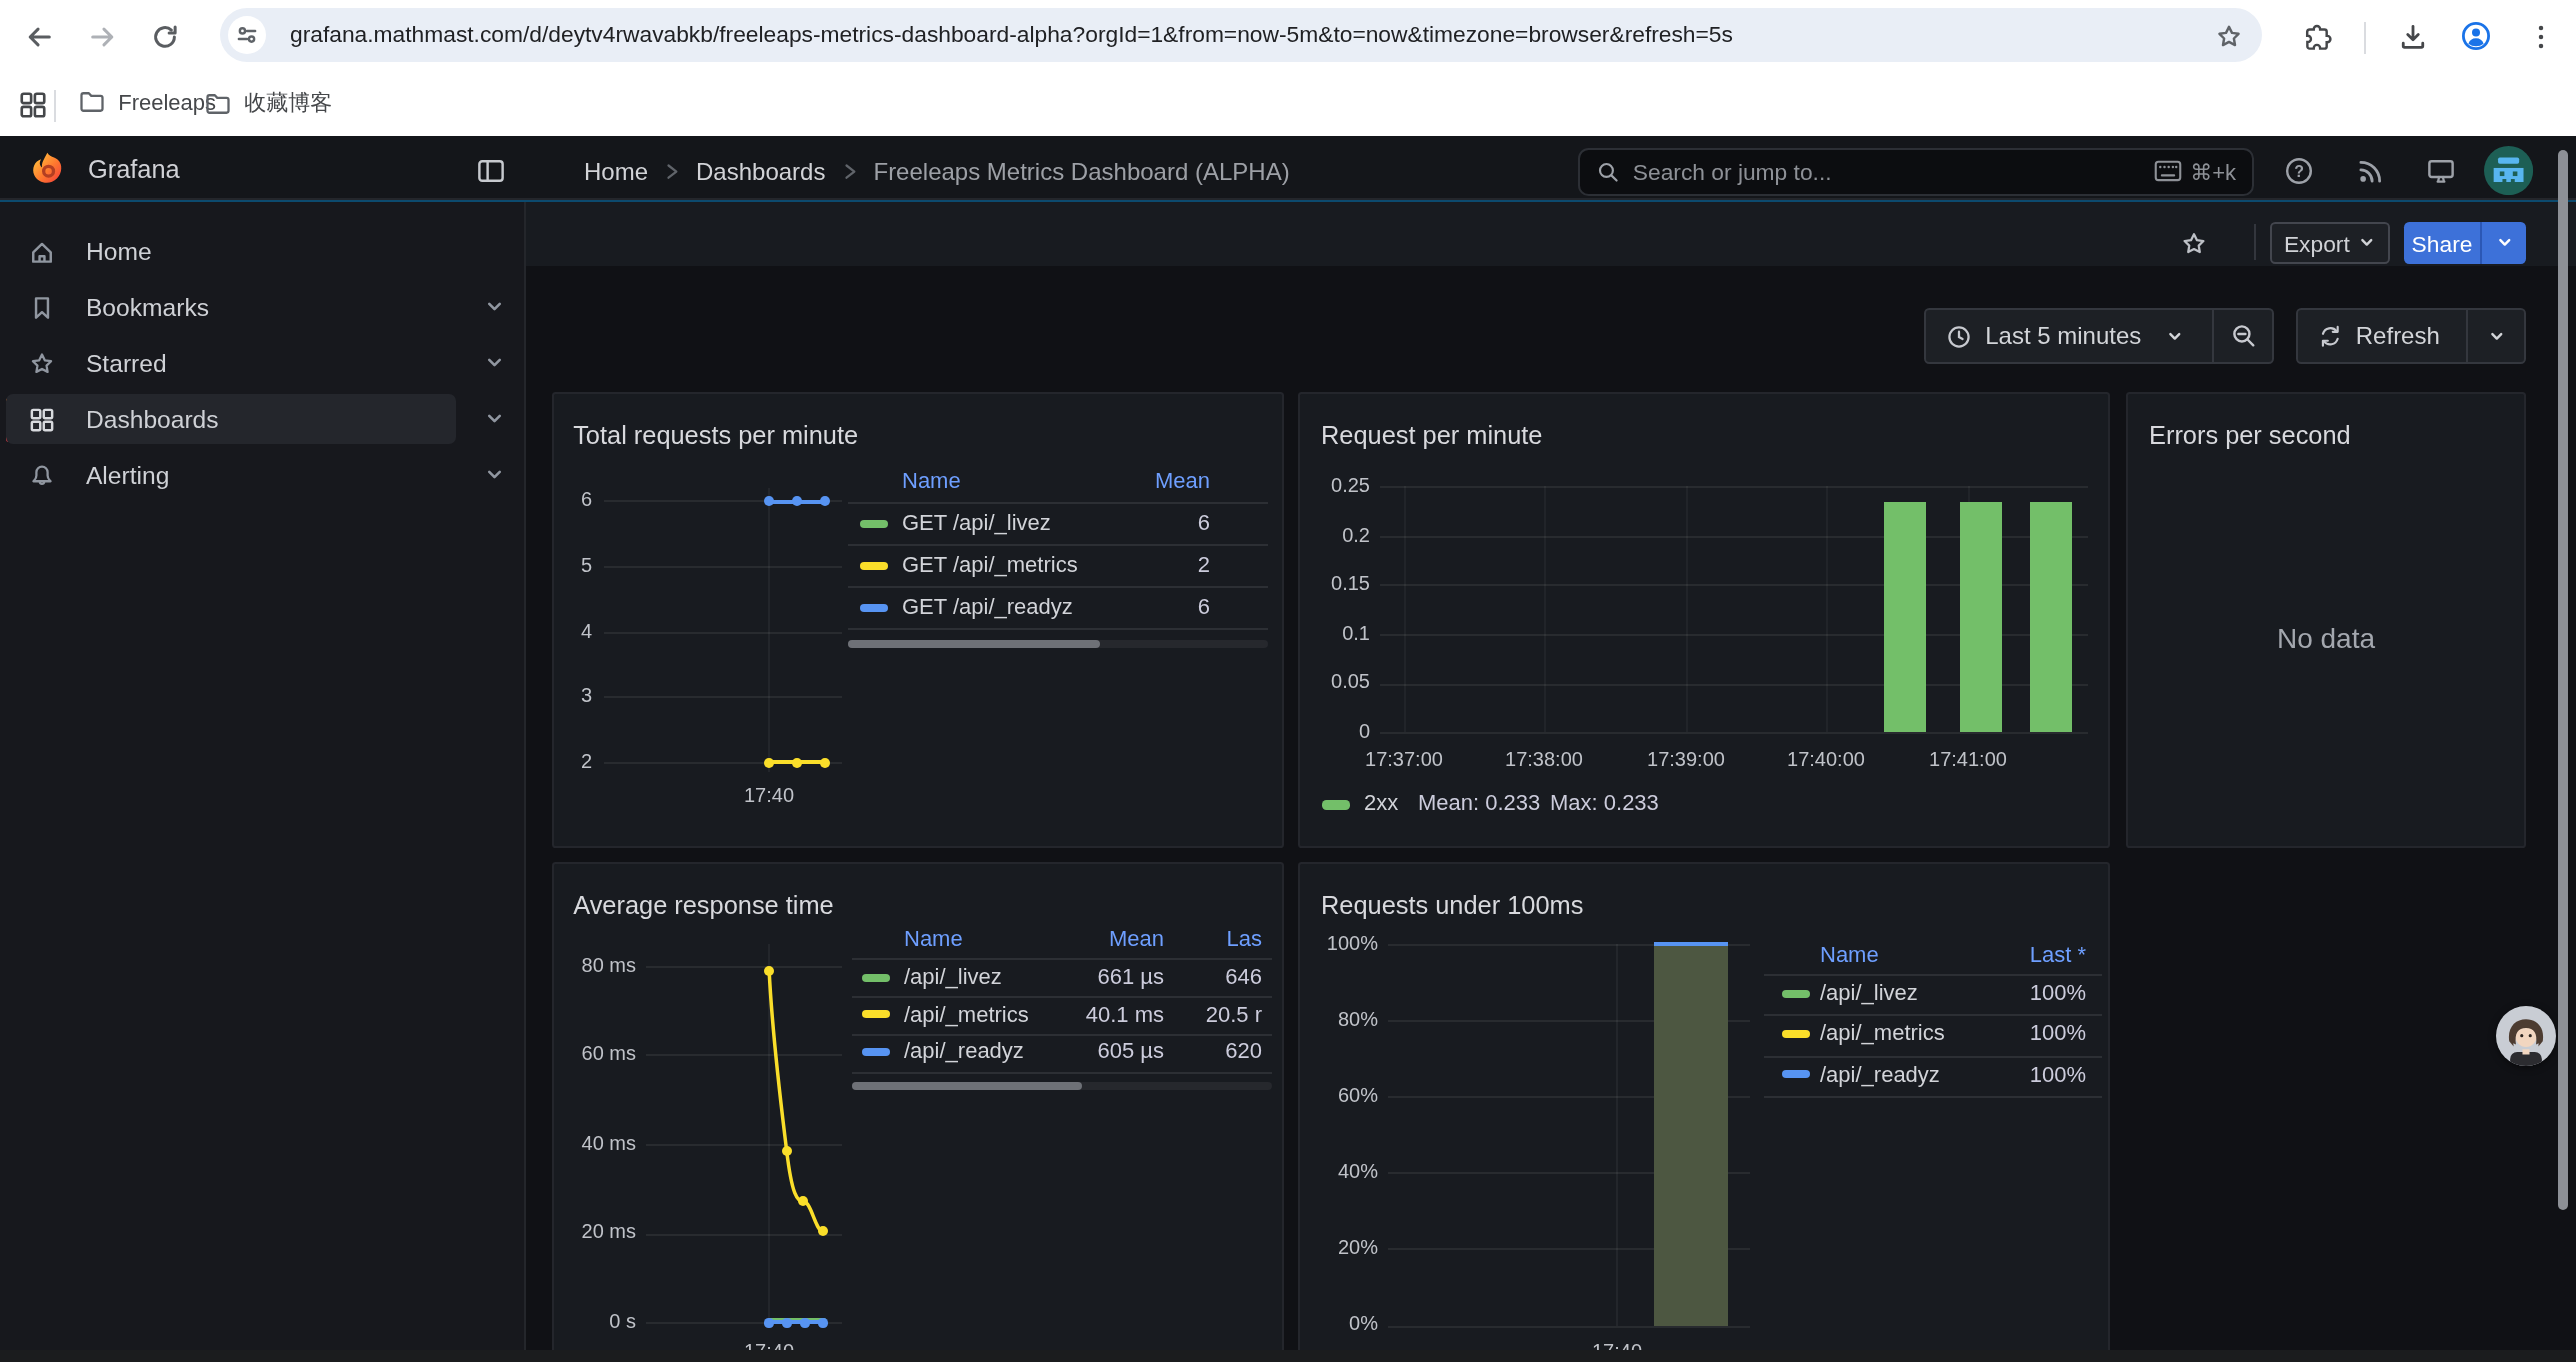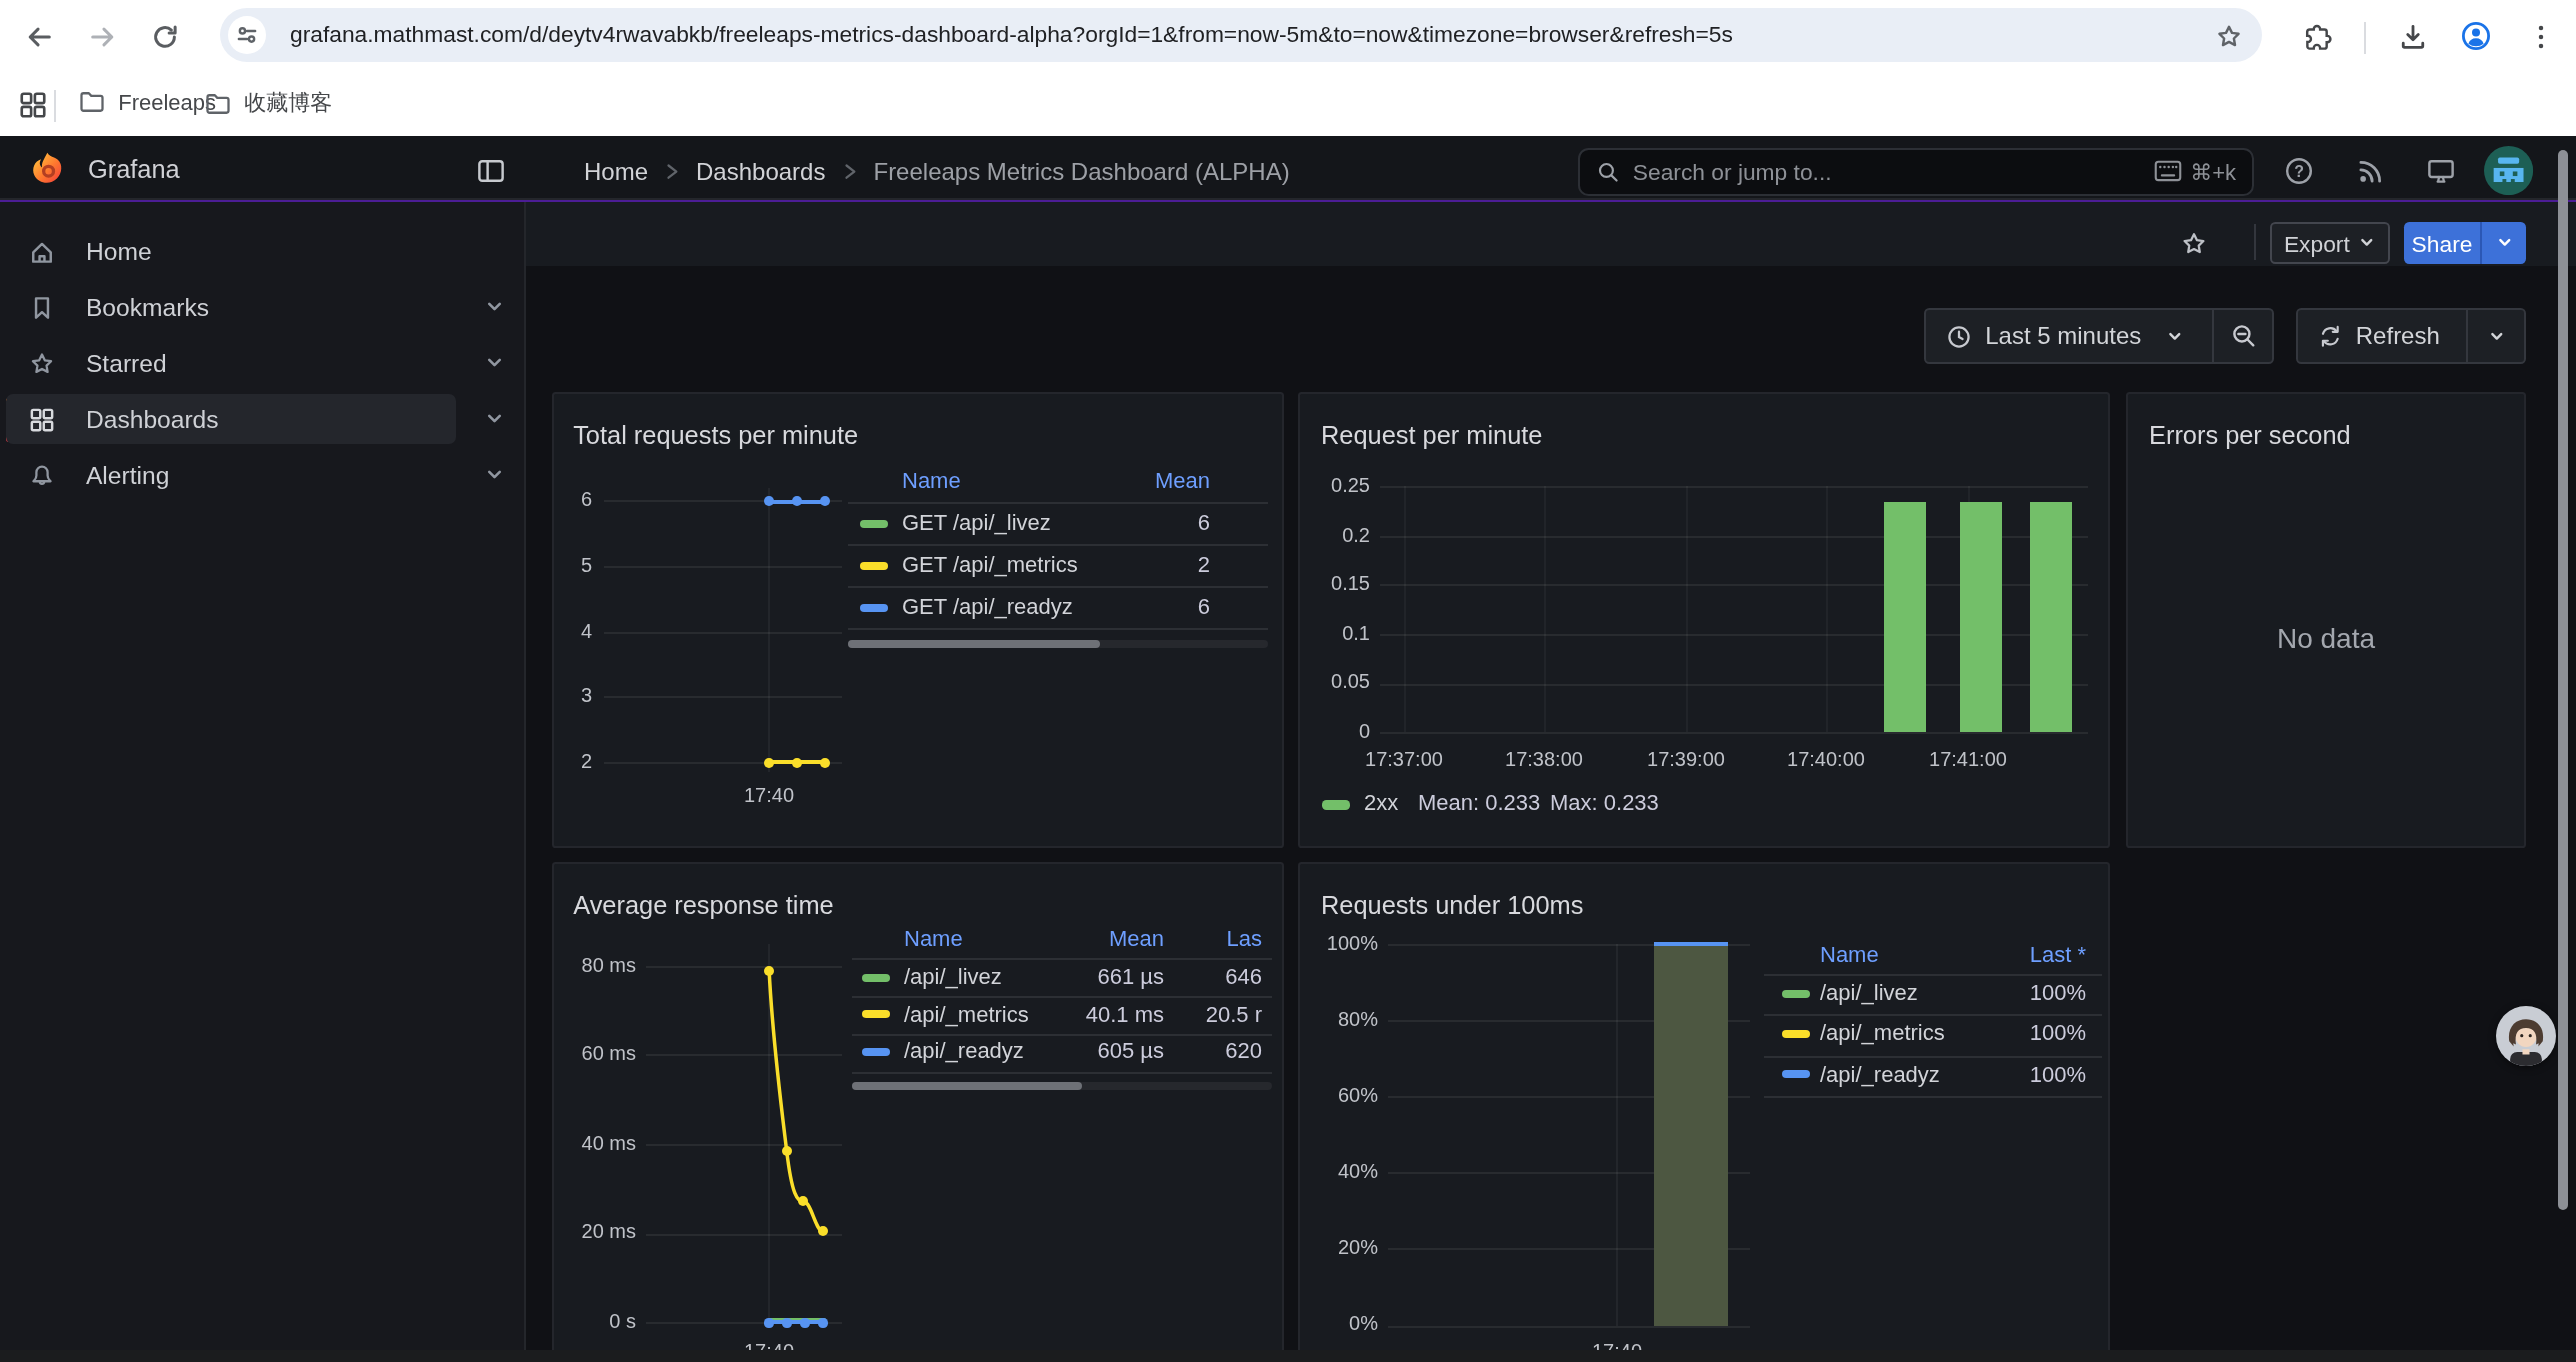--- a/index.html
+++ b/index.html
@@ -1,16 +1,16 @@
 <!DOCTYPE html>
 <html style="font-size:14px"><head>
 <meta charset="utf-8">
 <style>
   html,body{margin:0;padding:0;background:#1b1c1e;}
-  #viewport{position:relative;width:2576px;height:1350px;overflow:hidden;background:#4c1d95;}
+  #viewport{position:relative;width:2576px;height:1350px;overflow:hidden;background:#0c4a6e;}
   #stage{position:absolute;left:0;top:0;width:1288px;height:681px;transform:scale(2);transform-origin:0 0;
          font-family:"Liberation Sans", sans-serif;-webkit-font-smoothing:antialiased;}
   .abs{position:absolute;}
   svg{display:block;}
   
   .chrome-top{left:0;top:0;width:1288px;height:36px;background:#ffffff;}
   .bookmarks-bar{left:0;top:36px;width:1288px;height:32px;background:#ffffff;}
   .nav-ic{width:15px;height:15px;color:#5a5d61;}
   .url-pill{left:110px;top:4.4px;width:1021px;height:27px;background:#e9eef6;border-radius:14px;}
   .tune-badge{left:4.4px;top:4px;width:19px;height:19px;background:#ffffff;border-radius:50%;display:flex;align-items:center;justify-content:center;color:#5f6368;}

